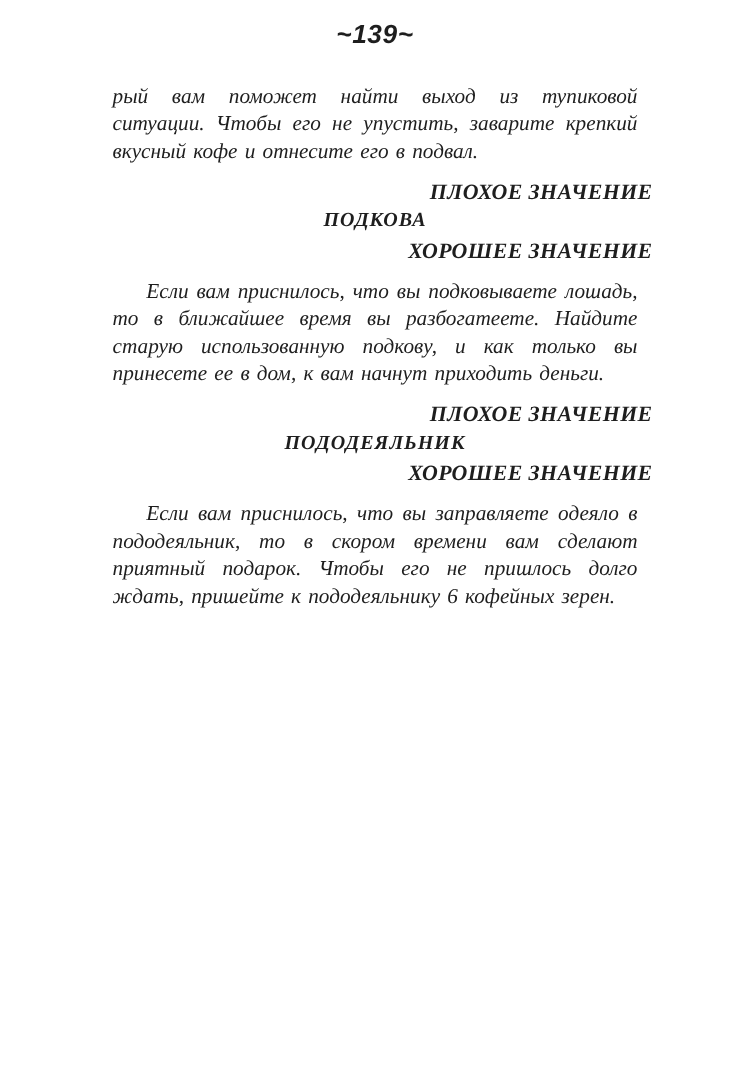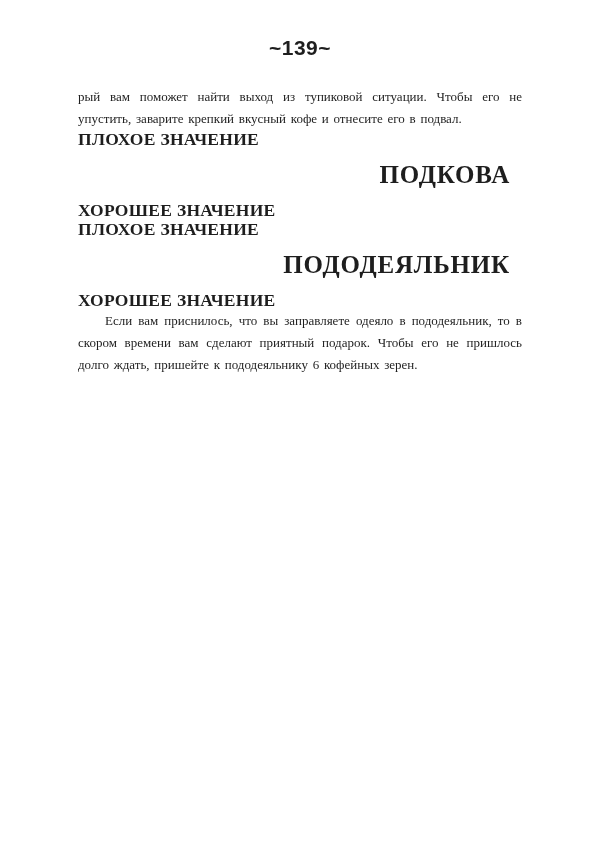--- a/index.html
+++ b/index.html
@@ -11,55 +11,56 @@
     height: 854px;
     background: var(--page-bg, #ffffff);
     color: var(--page-text, #1e1e1e);
     font-family: "Liberation Serif", serif;
     overflow: hidden;
   }
   .page {
     box-sizing: border-box;
     width: 600px;
     height: 854px;
-    padding: 36px 78px 0 78px;
+    padding: 16px 78px 0 78px;
+    font-style: italic;
   }
   .page-number {
     font-family: "Liberation Sans", sans-serif;
     font-weight: 700;
     font-size: 21px;
     text-align: center;
     letter-spacing: 0.5px;
     margin: 0;
   }
   p.body-par {
-    font-size: 13px;
+    font-size: 17px;
     line-height: 22px;
     text-align: justify;
-    margin: 0;
+    margin: 12px;
     word-spacing: 1.5px;
   }
   p.body-par.indent {
     text-indent: 27px;
   }
   p.first-par {
     margin-top: 26px;
   }
   h2.article-title {
-    font-size: 25px;
+    font-size: 16px;
     font-weight: 700;
-    text-align: right;
+    text-align: center;
     letter-spacing: 0.8px;
-    margin: 12px;
+    margin: 0;
     line-height: 28px;
   }
   h3.meaning-heading {
     font-size: 17.5px;
     font-weight: 700;
-    text-align: left;
+    text-align: right;
     letter-spacing: 0.3px;
     margin: 0;
     line-height: 19px;
   }
   
   .mh-a { margin-top: 37px; }  
   .p-after-h { margin-top: 7px; }
   .t-podkova { margin-top: 18px; }
   .mh-b { margin-top: 10px; }  
   .mh-c { margin-top: 27px; }  
@@ -75,20 +76,21 @@
 
   <p class="body-par first-par">рый вам поможет найти выход из тупиковой ситуации. Чтобы его не упустить, заварите крепкий вкусный кофе и отнесите его в подвал.</p>
 
   <h3 class="meaning-heading mh-a">ПЛОХОЕ ЗНАЧЕНИЕ</h3>
 
 
   <h2 class="article-title t-podkova">ПОДКОВА</h2>
 
   <h3 class="meaning-heading mh-b">ХОРОШЕЕ ЗНАЧЕНИЕ</h3>
 
+  <p class="body-par indent p-after-h">Если вам приснилось, что вы подковываете лошадь, то в ближайшее время вы разбогатеете. Найдите старую использованную подкову, и как только вы принесете ее в дом, к вам начнут приходить деньги.</p>
 
   <h3 class="meaning-heading mh-c">ПЛОХОЕ ЗНАЧЕНИЕ</h3>
 
 
   <h2 class="article-title t-pododeyalnik">ПОДОДЕЯЛЬНИК</h2>
 
   <h3 class="meaning-heading mh-d">ХОРОШЕЕ ЗНАЧЕНИЕ</h3>
 
   <p class="body-par indent p-after-h">Если вам приснилось, что вы заправляете одеяло в пододеяльник, то в скором времени вам сделают приятный подарок. Чтобы его не пришлось долго ждать, пришейте к пододеяльнику 6 кофейных зерен.</p>
 

